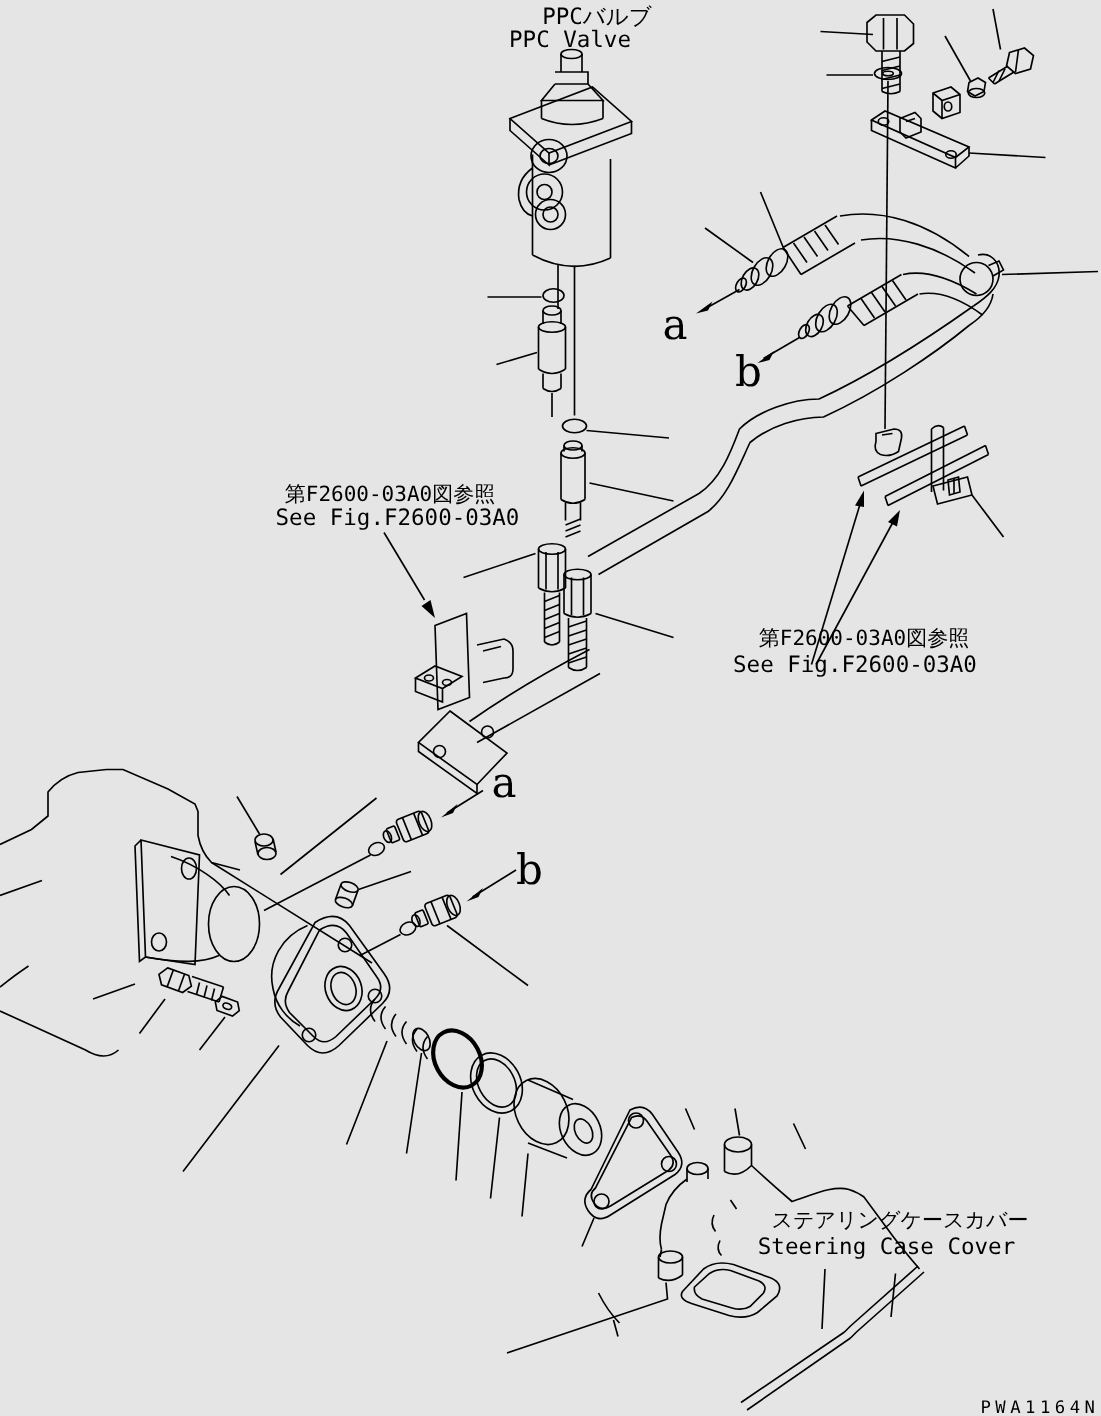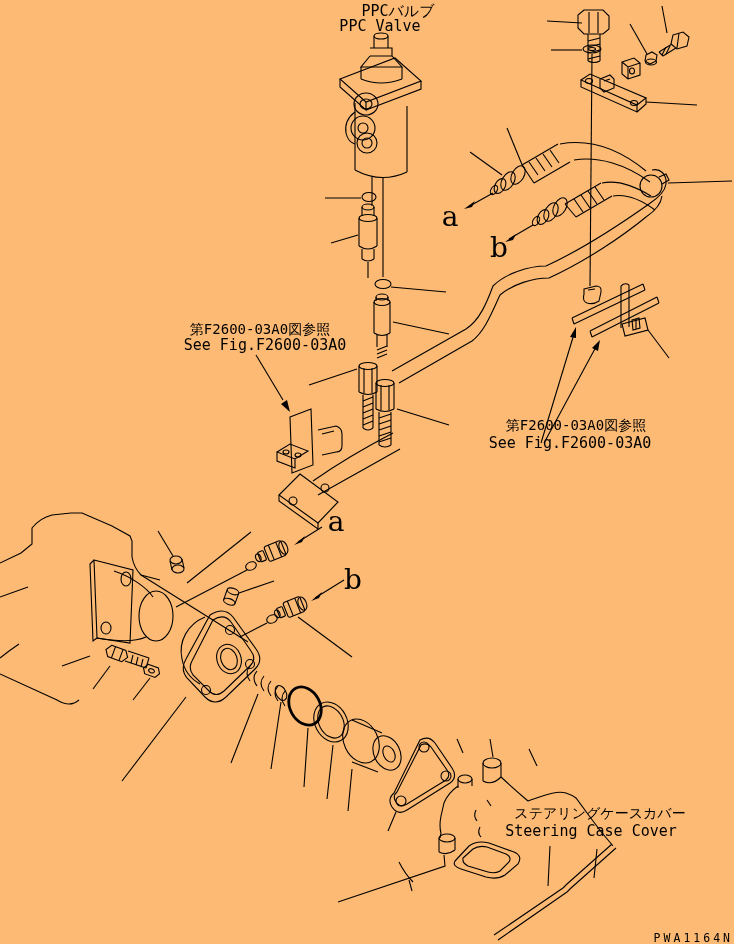--- a/index.html
+++ b/index.html
@@ -1,16 +1,16 @@
 <!DOCTYPE html>
 <html><head>
 <meta charset="utf-8">
 <style>
   html,body{margin:0;padding:0;background:#fff;}
-  .page{position:relative;width:734px;height:944px;background:#fdba74;overflow:hidden;}
+  .page{position:relative;width:734px;height:944px;background:#e5e5e5;overflow:hidden;}
   svg{display:block;}
   svg *{vector-effect:non-scaling-stroke;}
   .ln{stroke:#000;fill:none;stroke-width:1.1;}
   .lnthick{stroke:#000;fill:none;stroke-width:2.8;}
   .fillblk{fill:#000;stroke:none;}
   text{fill:#000;stroke:none;font-family:"DejaVu Sans Mono","Liberation Mono",monospace;}
   .lbl{font-size:15px;}
   .lbl-sm{font-size:14px;}
   .code{font-size:11.5px;letter-spacing:3px;}
   .portletter{font-family:"DejaVu Serif","Liberation Serif",serif;font-size:28px;}

